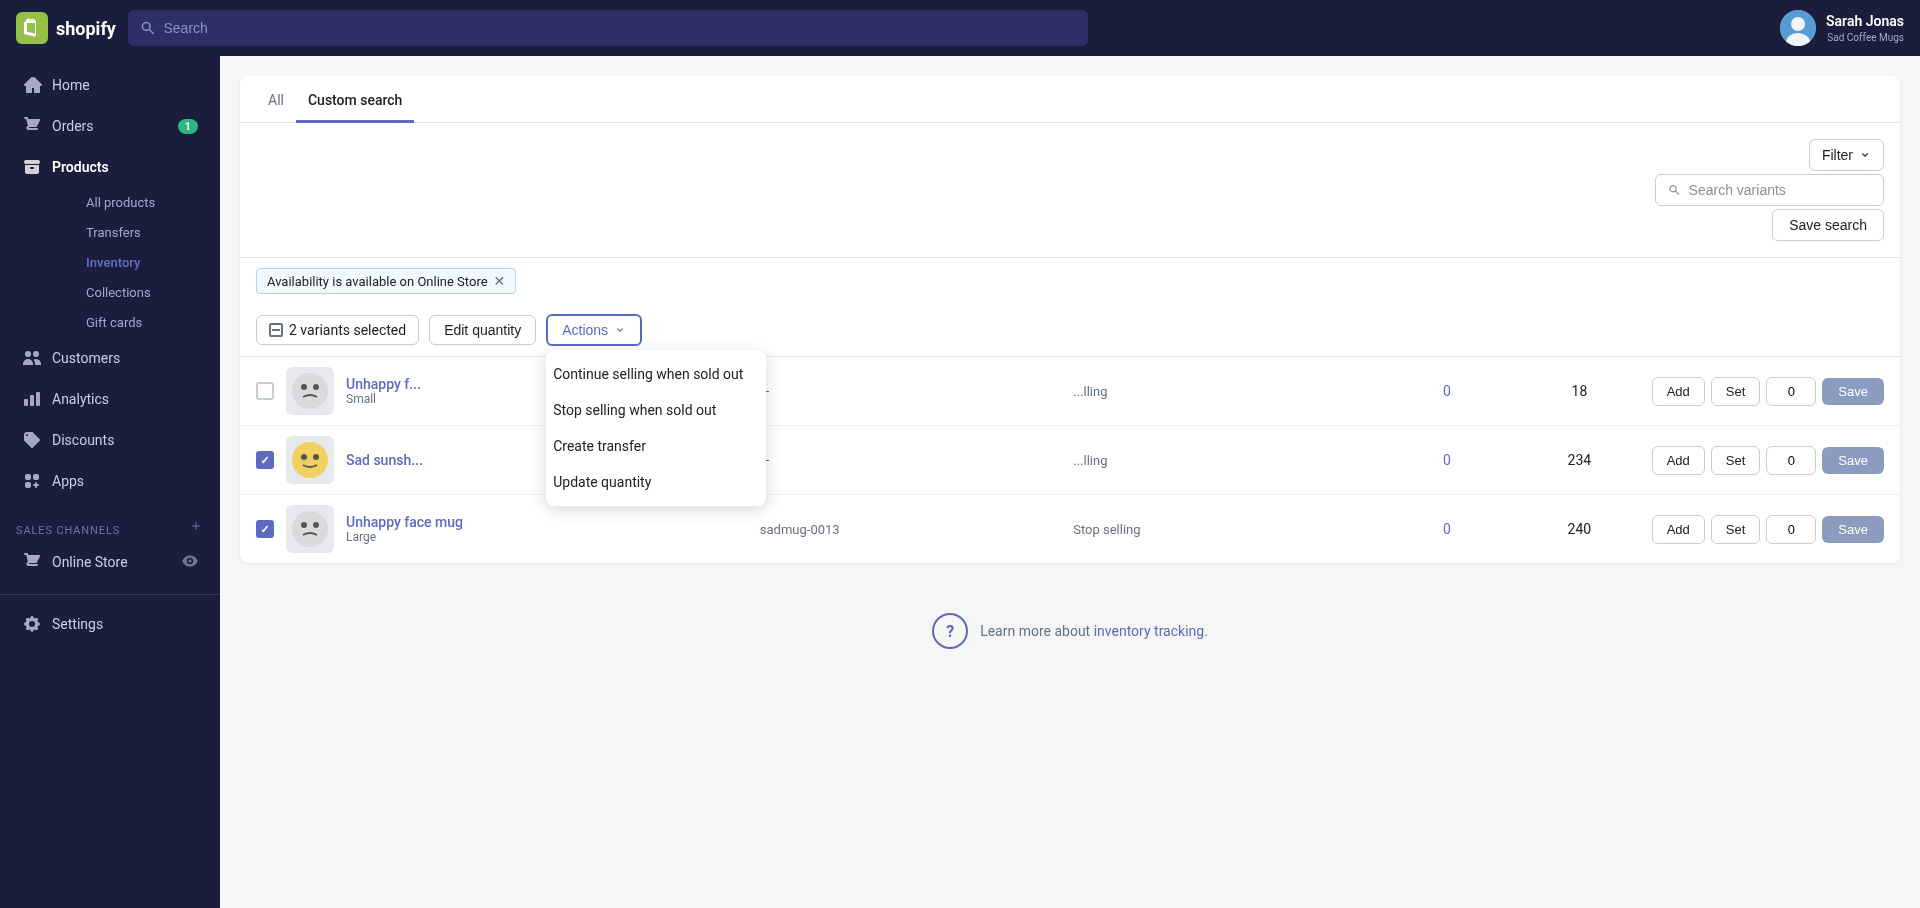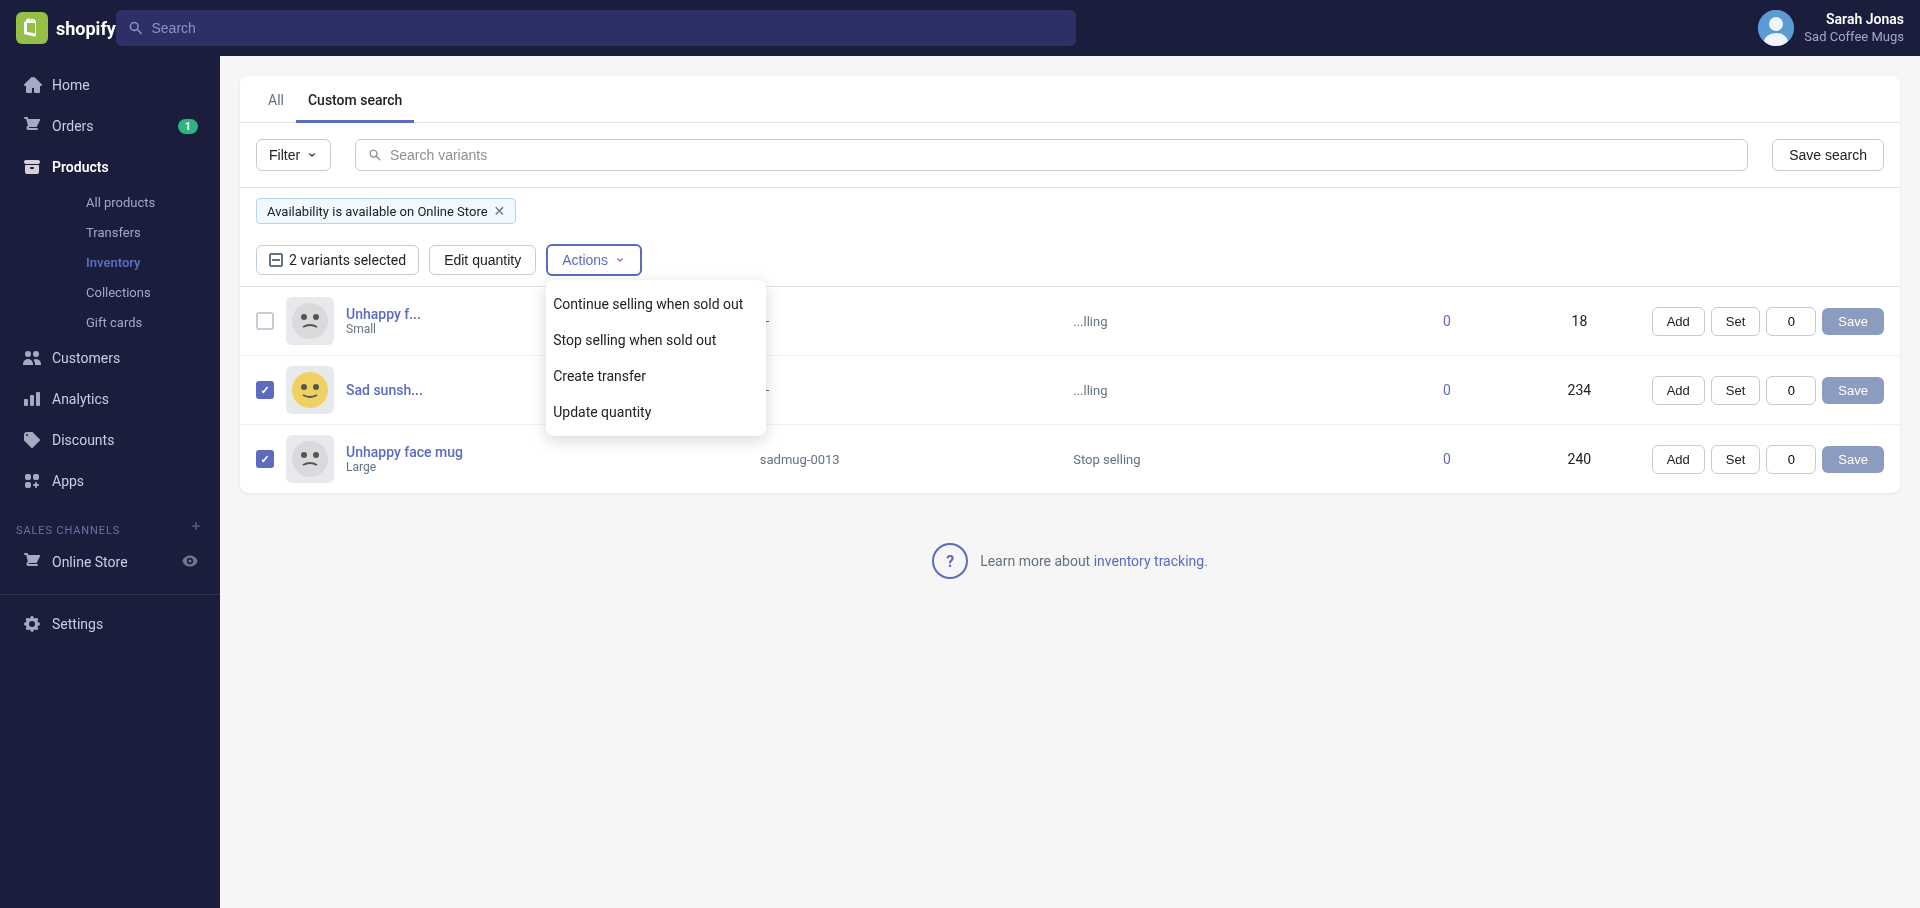--- a/index.html
+++ b/index.html
@@ -5,20 +5,21 @@
     * { box-sizing: border-box; margin: 0; padding: 0; }
     body { font-family: -apple-system, BlinkMacSystemFont, 'Segoe UI', Roboto, sans-serif; background: #f6f6f7; display: flex; flex-direction: column; height: 100vh; overflow: hidden; }
 
     
     .topnav {
       background: #1a1d3b;
       height: 56px;
       display: flex;
       align-items: center;
       padding: 0 16px;
+      gap: 12px;
       flex-shrink: 0;
       z-index: 100;
     }
     .topnav-logo {
       display: flex;
       align-items: center;
       gap: 8px;
       color: #fff;
       font-weight: 700;
       font-size: 18px;
@@ -62,21 +63,21 @@
     .user-avatar {
       width: 36px; height: 36px;
       border-radius: 50%;
       background: #5b9bd5;
       display: flex; align-items: center; justify-content: center;
       font-size: 14px; font-weight: 600; color: #fff;
       overflow: hidden;
     }
     .user-info { text-align: right; line-height: 1.3; }
     .user-name { font-size: 14px; font-weight: 600; }
-    .user-shop { font-size: 13px; color: #a0a8d0; text-align: right; }
+    .user-shop { font-size: 10px; color: #a0a8d0; text-align: right; }
 
     
     .app-body {
       display: flex;
       flex: 1;
       overflow: hidden;
     }
 
     
     .sidebar {
@@ -168,22 +169,23 @@
       color: #202223;
       border-bottom-color: #5c6bc0;
       font-weight: 500;
     }
 
     
     .toolbar {
       padding: 16px;
       display: flex;
       align-items: flex-end;
-      gap: 24px;
+      gap: 3px;
       border-bottom: 1px solid #e1e3e5;
+      flex-direction: column;
     }
     .filter-btn {
       display: flex;
       align-items: center;
       gap: 6px;
       border: 1px solid #c4cdd5;
       background: #fff;
       border-radius: 6px;
       padding: 7px 12px;
       font-size: 14px;

